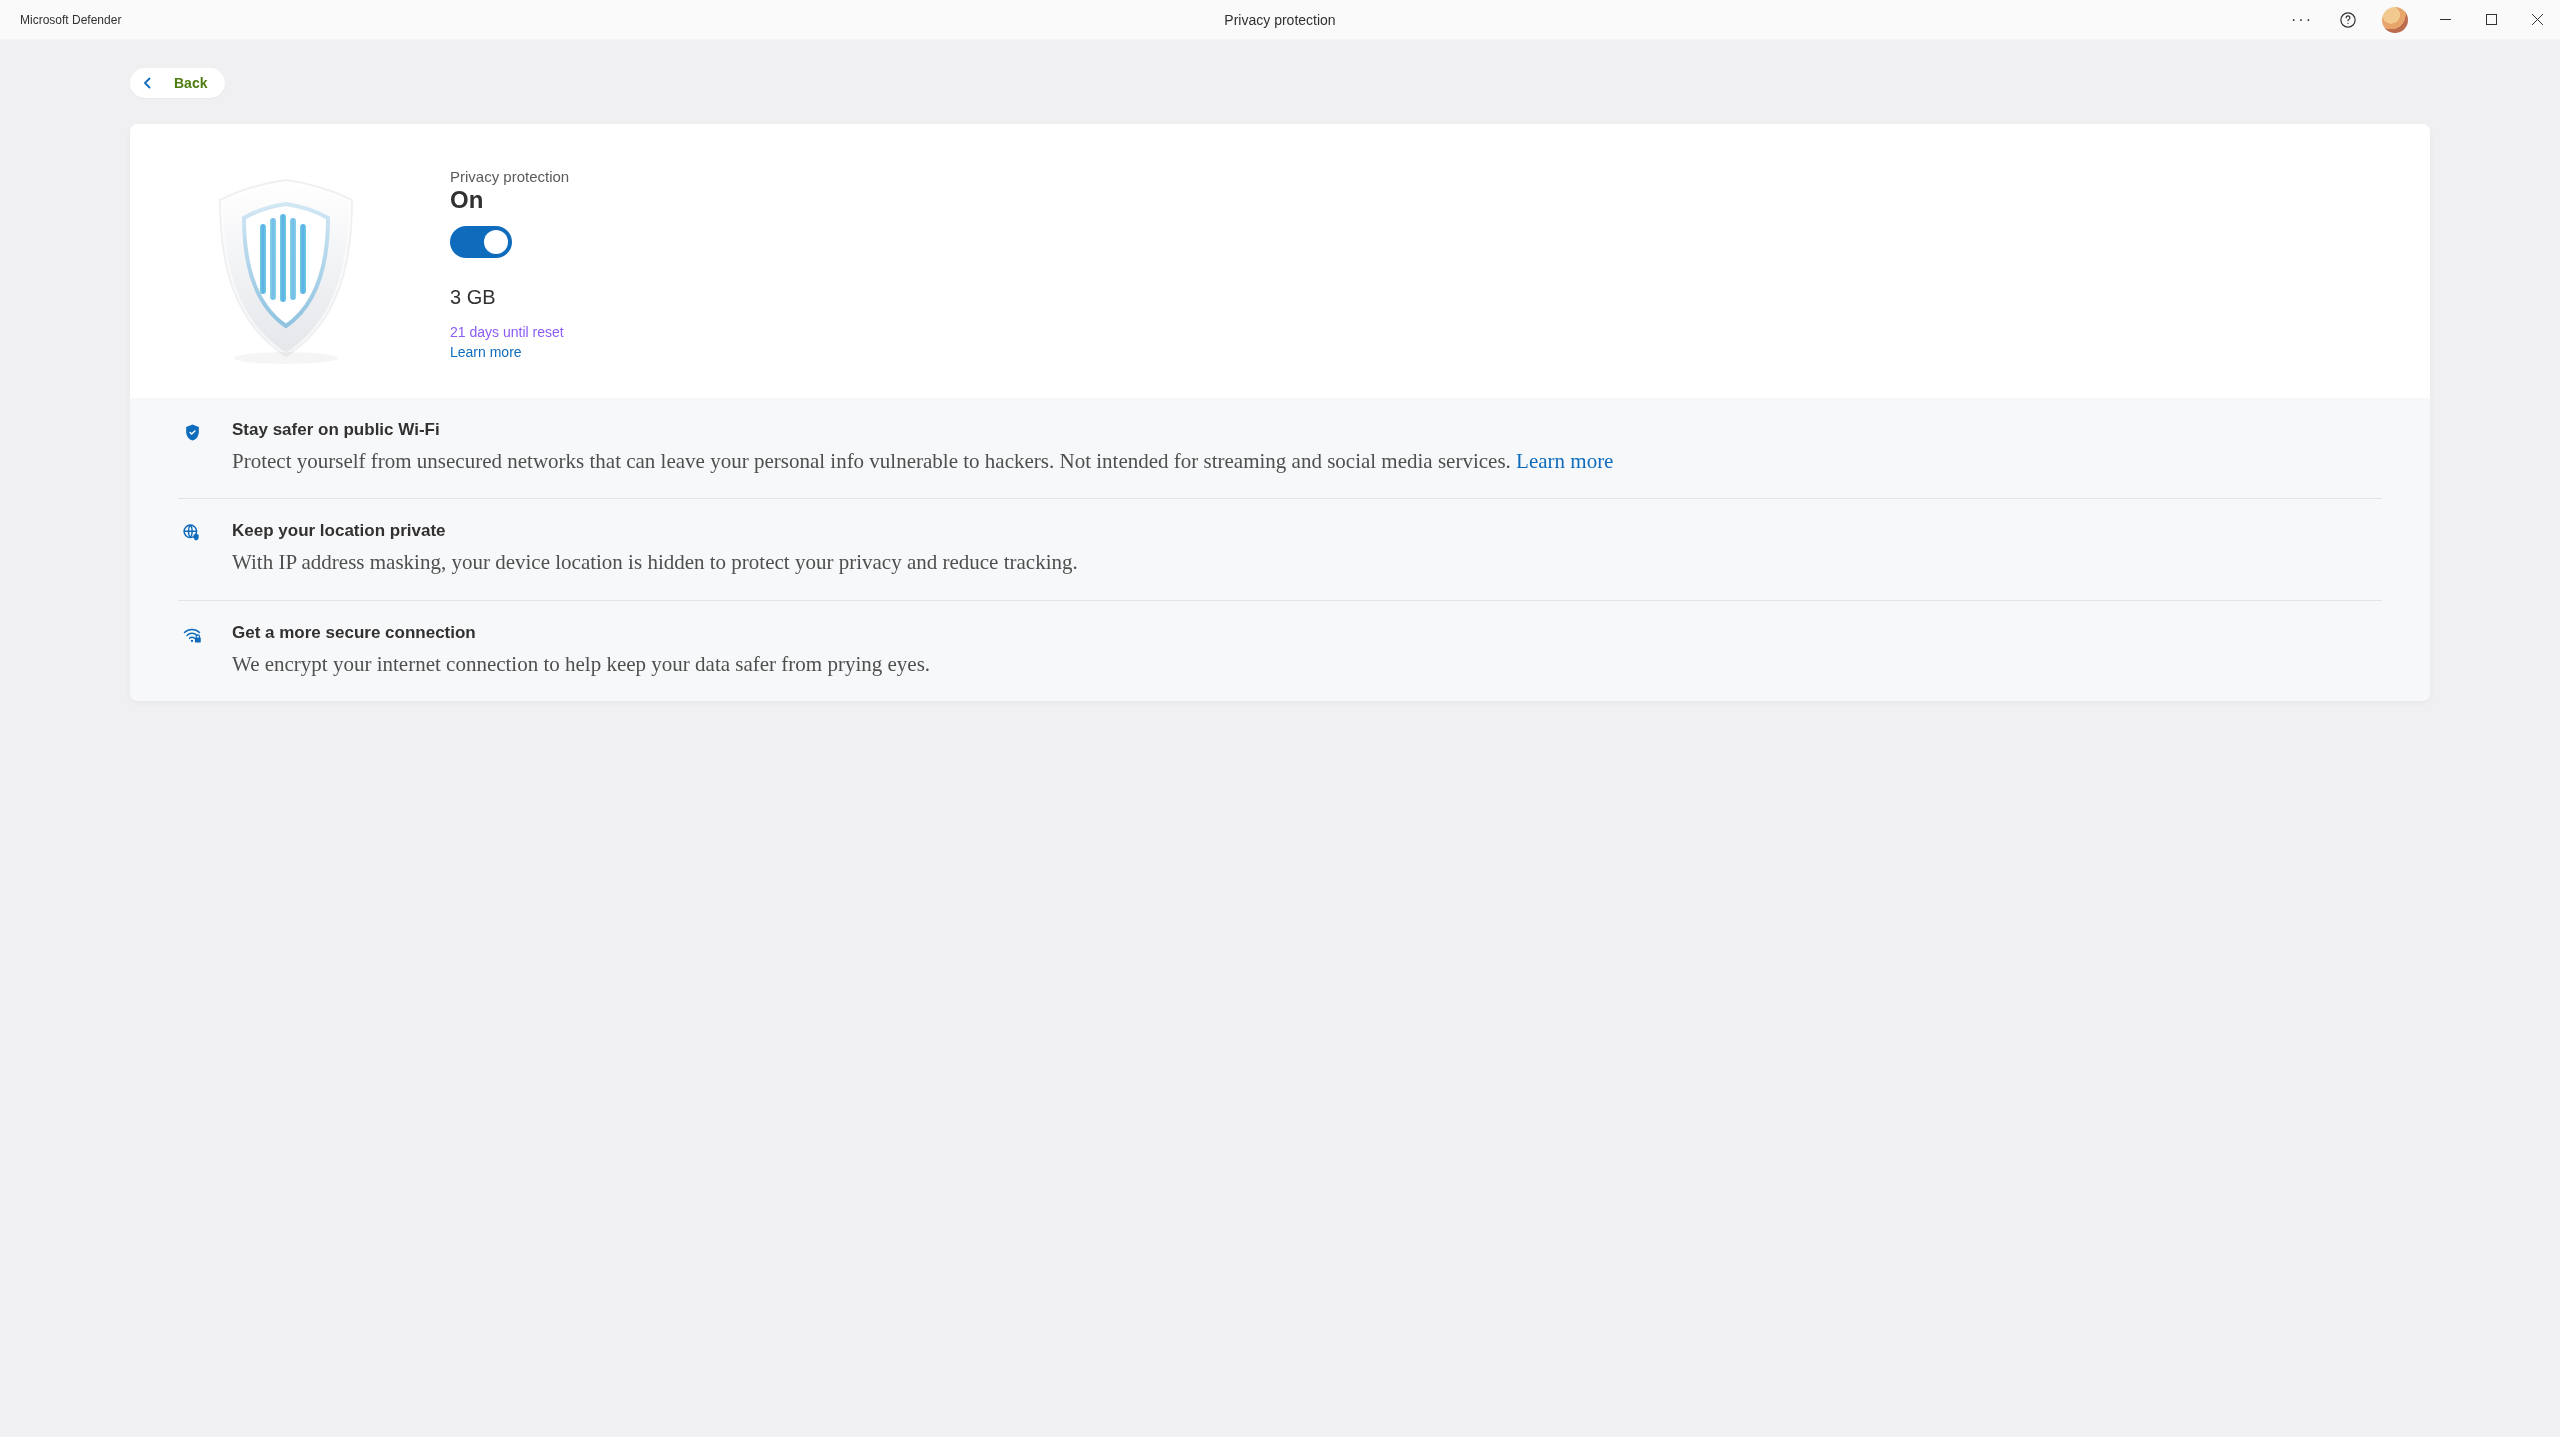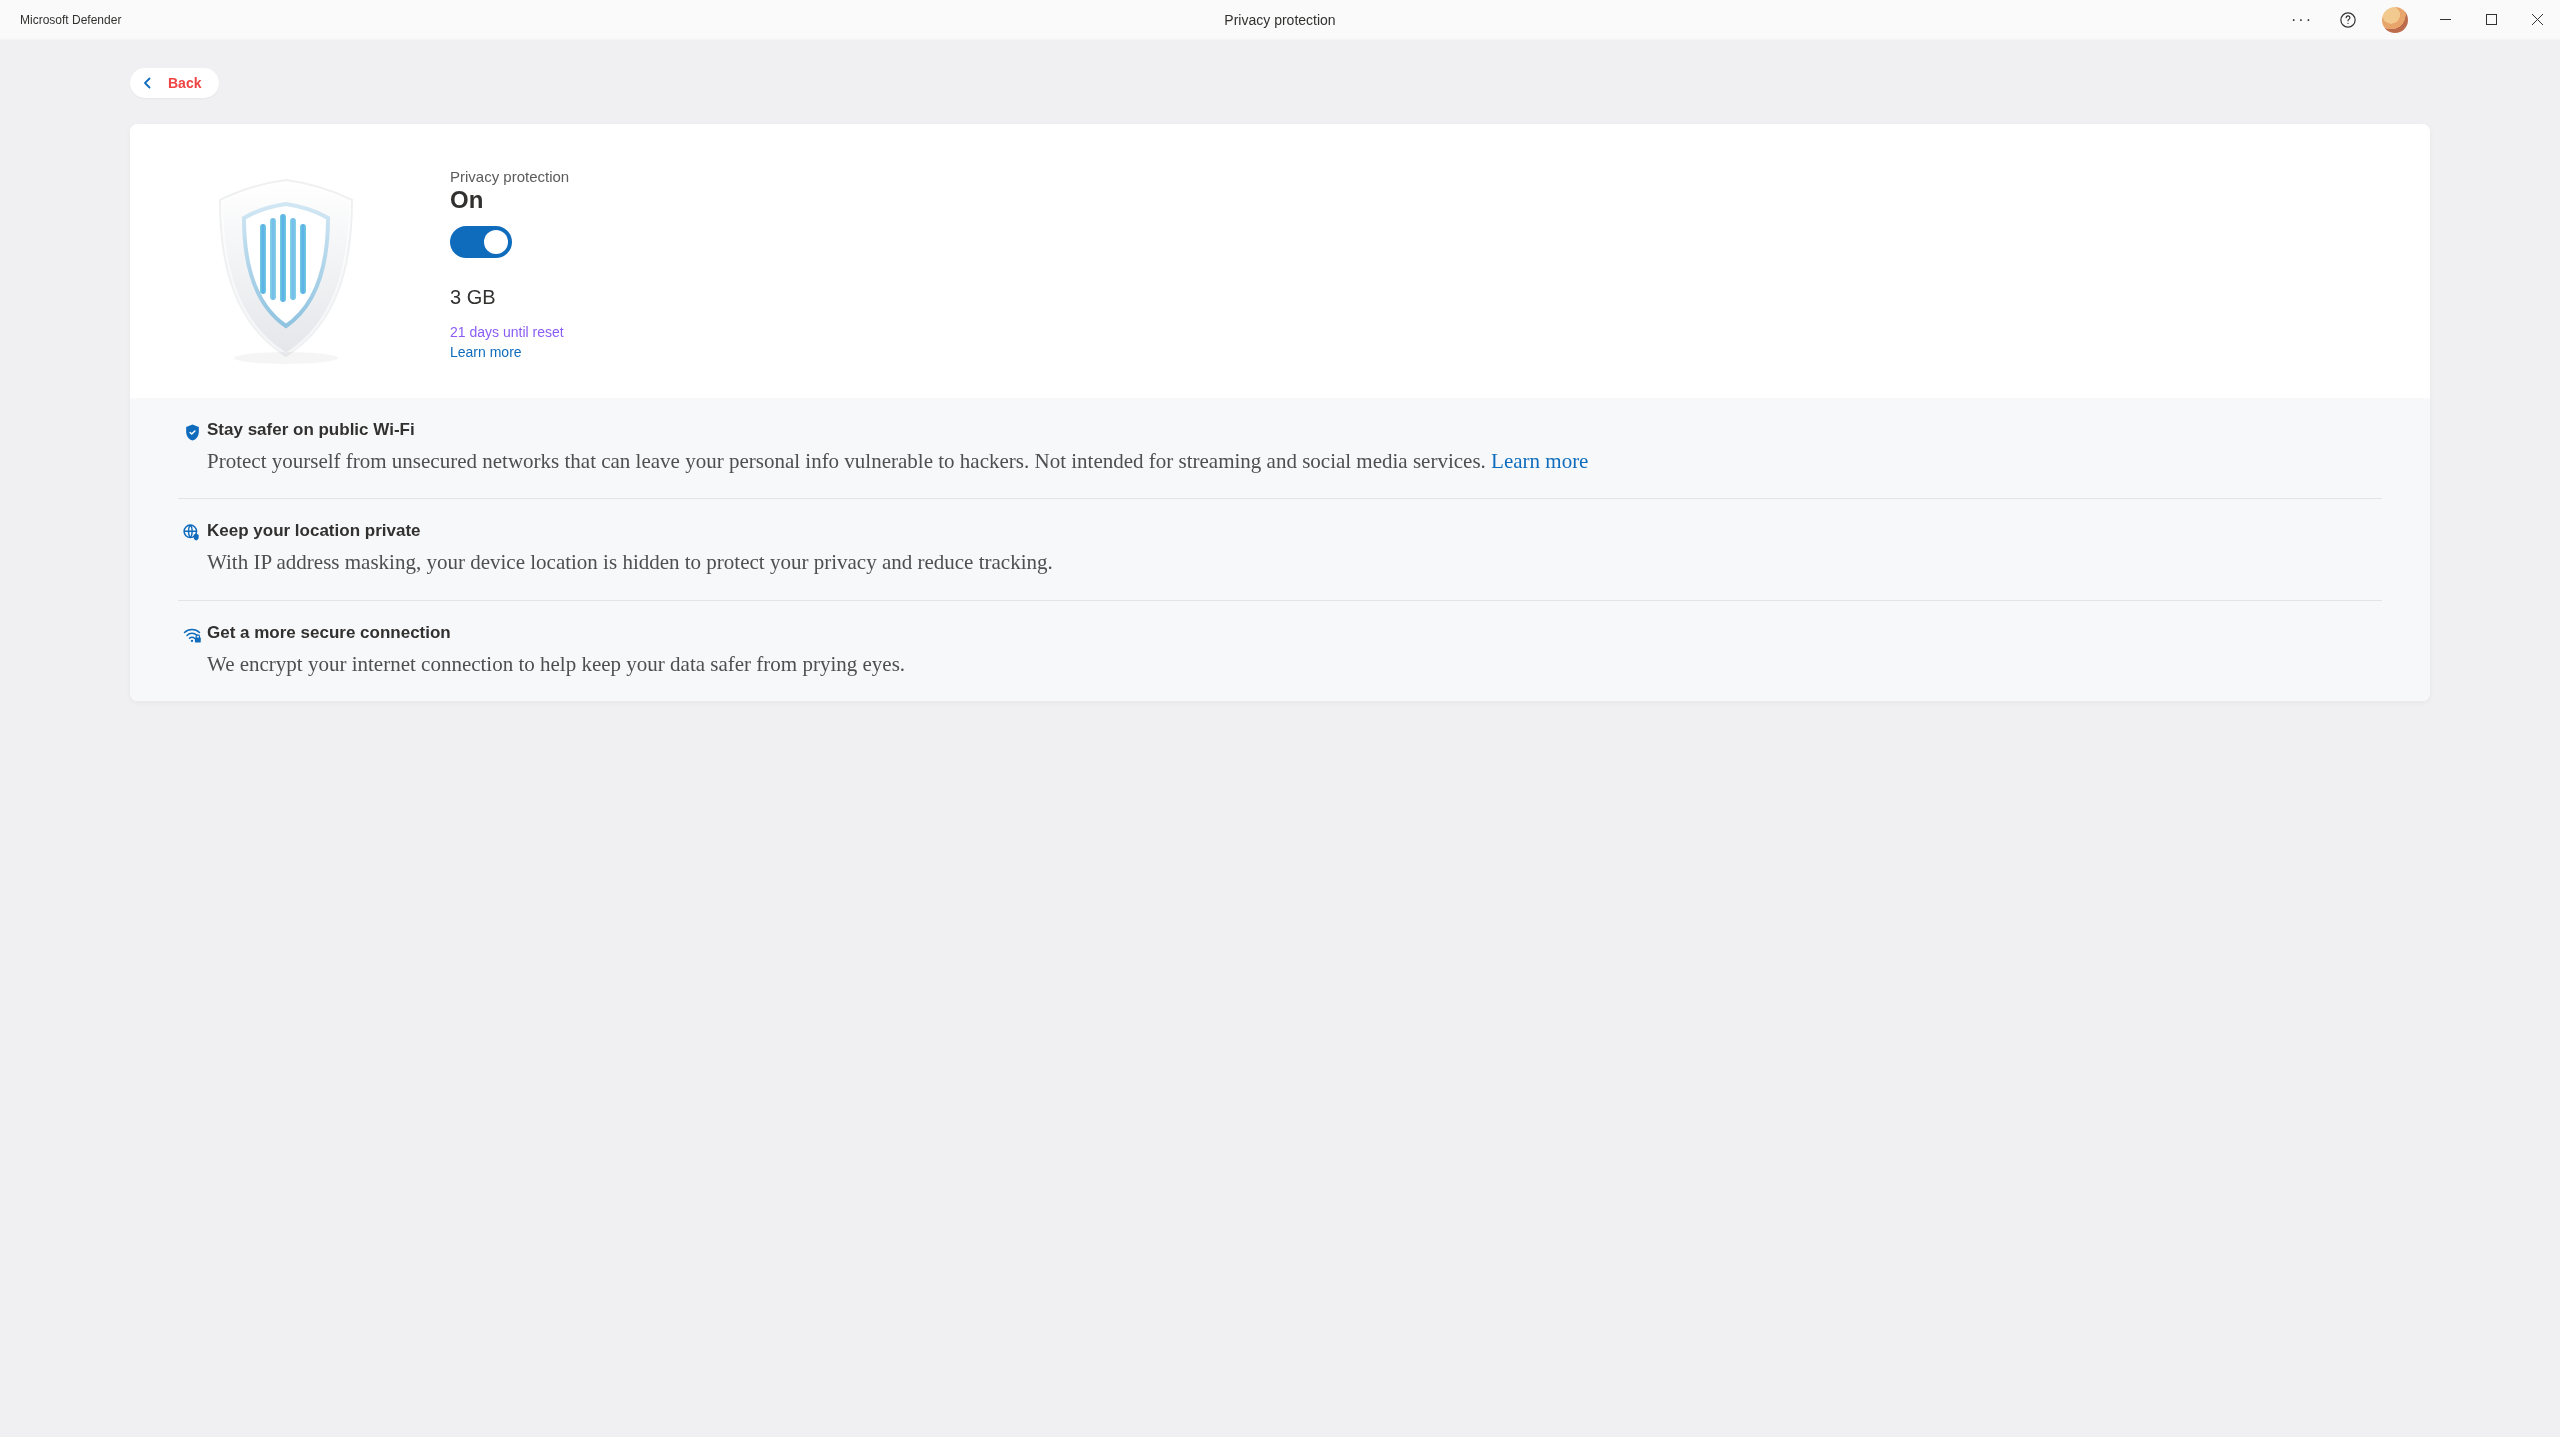--- a/index.html
+++ b/index.html
@@ -62,27 +62,27 @@
   .content {
     height: calc(100% - 40px);
     padding: 28px 130px 40px 130px;
     background: #f0f0f2;
   }
 
   
   .back-pill {
     display: inline-flex;
     align-items: center;
-    gap: 14px;
+    gap: 20px;
     background: #fff;
     border-radius: 18px;
     padding: 7px 18px 7px 12px;
     font-size: 14px;
     font-weight: 600;
-    color: #ef4444;
+    color: #4d7c0f;
     cursor: pointer;
     box-shadow: 0 1px 2px rgba(0,0,0,0.04);
   }
   .back-pill svg { stroke: #0f6cbd; }
 
   
   .card {
     margin-top: 26px;
     background: #fff;
     border-radius: 8px;
@@ -135,21 +135,21 @@
     border-radius: 50%;
   }
   .data-label { font-size: 15px; color: #5b5b5b; }
   .data-value { font-size: 20px; font-weight: 400; color: #323130; margin-top: 2px; }
   .data-sub { font-size: 14px; color: #8b5cf6; margin-top: 15px; }
   .learn-link { font-size: 14px; color: #0f6cbd; cursor: pointer; margin-top: 4px; display: inline-block; }
 
   .card-bottom { background: #f7f8f9; padding: 0 48px; }
   .feature-row {
     display: flex;
-    gap: 5px;
+    gap: 30px;
     padding: 22px 4px;
     border-bottom: 1px solid rgba(0,0,0,0.08);
     justify-content: space-between;
   }
   .feature-row:last-child { border-bottom: none; }
   .feature-icon {
     width: 20px; height: 20px;
     flex-shrink: 0;
     margin-top: 2px;
     display: flex; align-items: center; justify-content: center;

